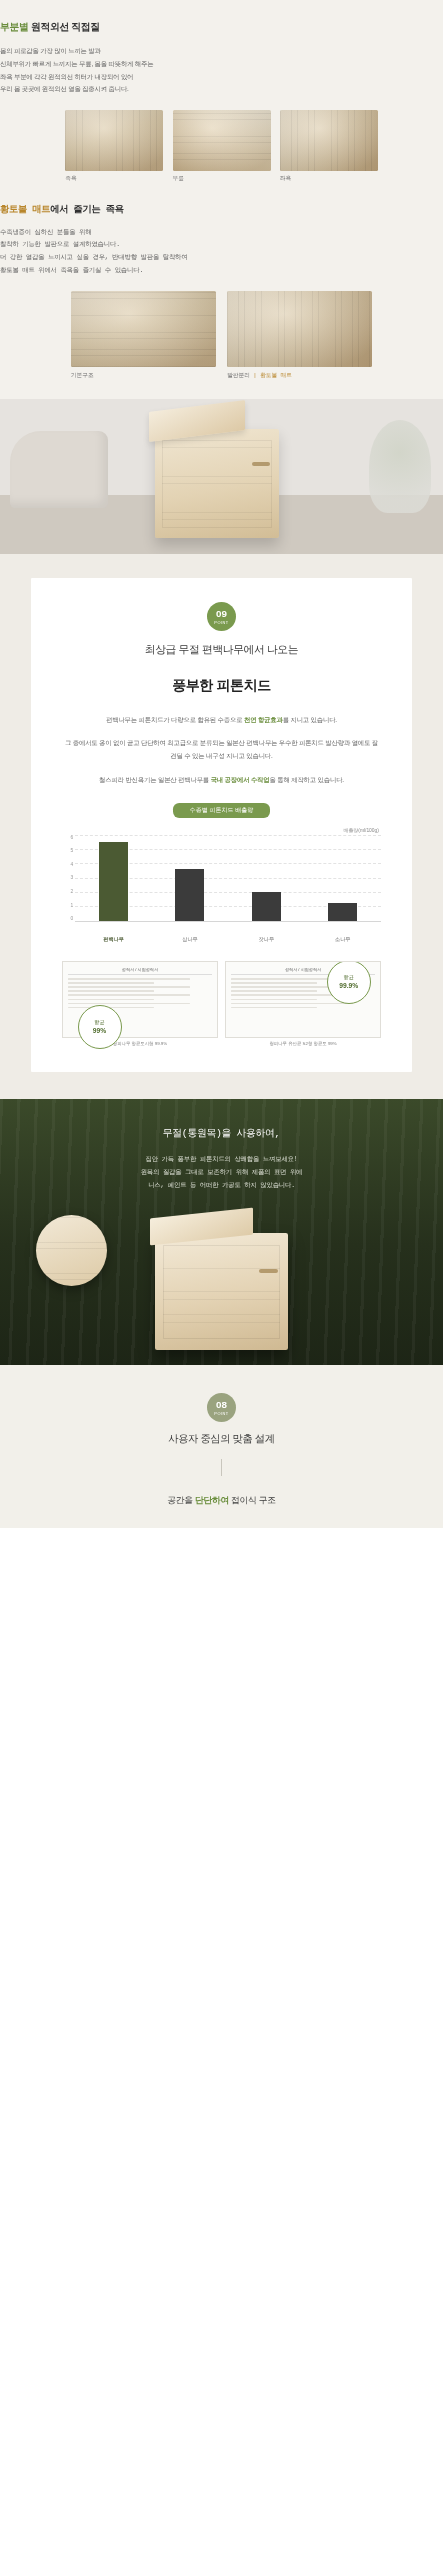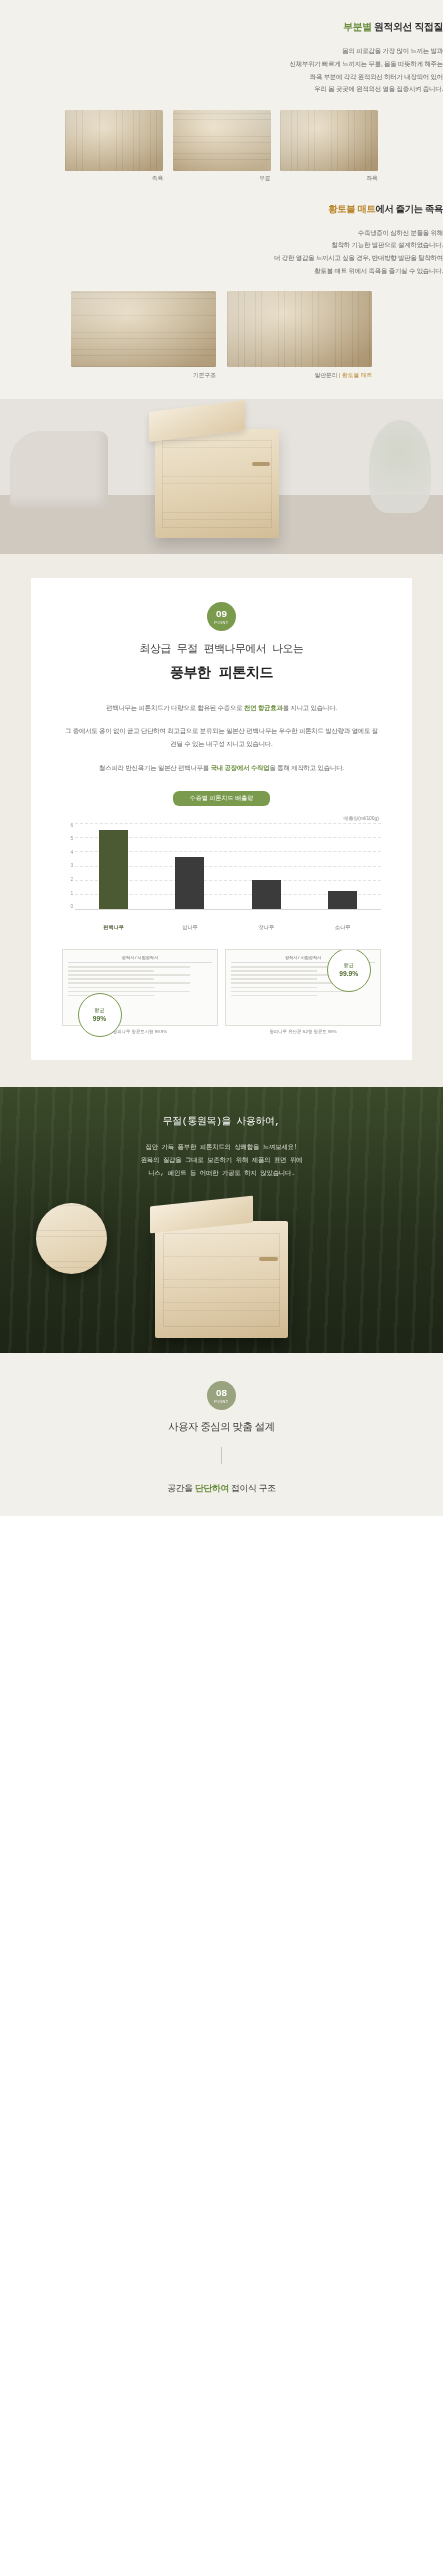--- a/index.html
+++ b/index.html
@@ -9,21 +9,21 @@
     background: #ffffff;
     color: #333;
     -webkit-font-smoothing: antialiased;
   }
   .page { width: 443px; margin: 0 auto; overflow: hidden; }
 
   
   .sec-foot {
     background: #f3f1ec;
     padding: 20.6px 0 0 0;
-    text-align: right;
+    text-align: left;
   }
   .sec-foot .hdr {
     font-size: 9.8px;
     font-weight: bold;
     color: #2f2f2f;
     letter-spacing: -0.3px;
     margin-bottom: 11.3px;
   }
   .sec-foot .hdr .em { color: #6b8e3e; }
   .sec-foot .desc {
@@ -60,22 +60,23 @@
   .slats.h {
     background-image: repeating-linear-gradient(0deg, rgba(0,0,0,.07) 0 0.5px, rgba(0,0,0,0) 0.5px 5.7px);
   }
   .boxshade {
     position:absolute; inset:0;
     background: radial-gradient(ellipse at 40% 30%, rgba(255,255,255,.35), rgba(0,0,0,.12) 85%);
   }
 
   .sec-hwang {
     background: #f3f1ec;
-    text-align: right;
+    text-align: left;
     padding: 20.6px 0 19.6px 0;
+    font-family: Liberation Mono, monospace;
   }
   .sec-hwang .hdr {
     font-size: 9.3px; font-weight: bold; color: #2f2f2f;
     letter-spacing: -0.3px; margin-bottom: 10.3px;
   }
   .sec-hwang .hdr .em { color: #b8862b; }
   .sec-hwang .desc {
     font-size: 6.4px; line-height: 2.0; color: #5a5a5a; letter-spacing: -0.2px;
   }
   .duo-row {
@@ -142,23 +143,23 @@
   }
   .badge-num {
     width: 29px; height: 29px; border-radius: 50%;
     background: #7a9a4e; color:#fff; margin: 0 auto 9.3px auto;
     display:flex; flex-direction:column; align-items:center; justify-content:center;
   }
   .badge-num .n { font-size: 9.8px; font-weight: bold; line-height: 1; }
   .badge-num .t { font-size: 3.9px; letter-spacing: 0.5px; margin-top: 1px; }
   .sec04 h2 {
     text-align:center; font-size: 10.8px; font-weight: normal; color:#3a3a3a;
-    letter-spacing:-0.4px; line-height: 1.55; font-family: Liberation Mono, monospace;
-  }
-  .sec04 h2 .big { display:block; font-size: 14px; font-weight: bold; color:#222; margin-top:6px;}
+    letter-spacing:-0.4px; line-height: 1.55;
+  }
+  .sec04 h2 .big { display:block; font-size: 14px; font-weight: bold; color:#222; margin-top:18px;}
   .sec04 .body {
     margin-top: 15.5px; text-align:center;
     font-size: 6.4px; line-height: 2.05; color:#5d5d5d; letter-spacing:-0.2px;
   }
   .sec04 .body .g { color:#6b8e3e; font-weight:bold; }
   .sec04 .body p + p { margin-top: 10.3px; }
 
   
   .chart-wrap { margin-top: 17.5px; }
   .chart-title {

